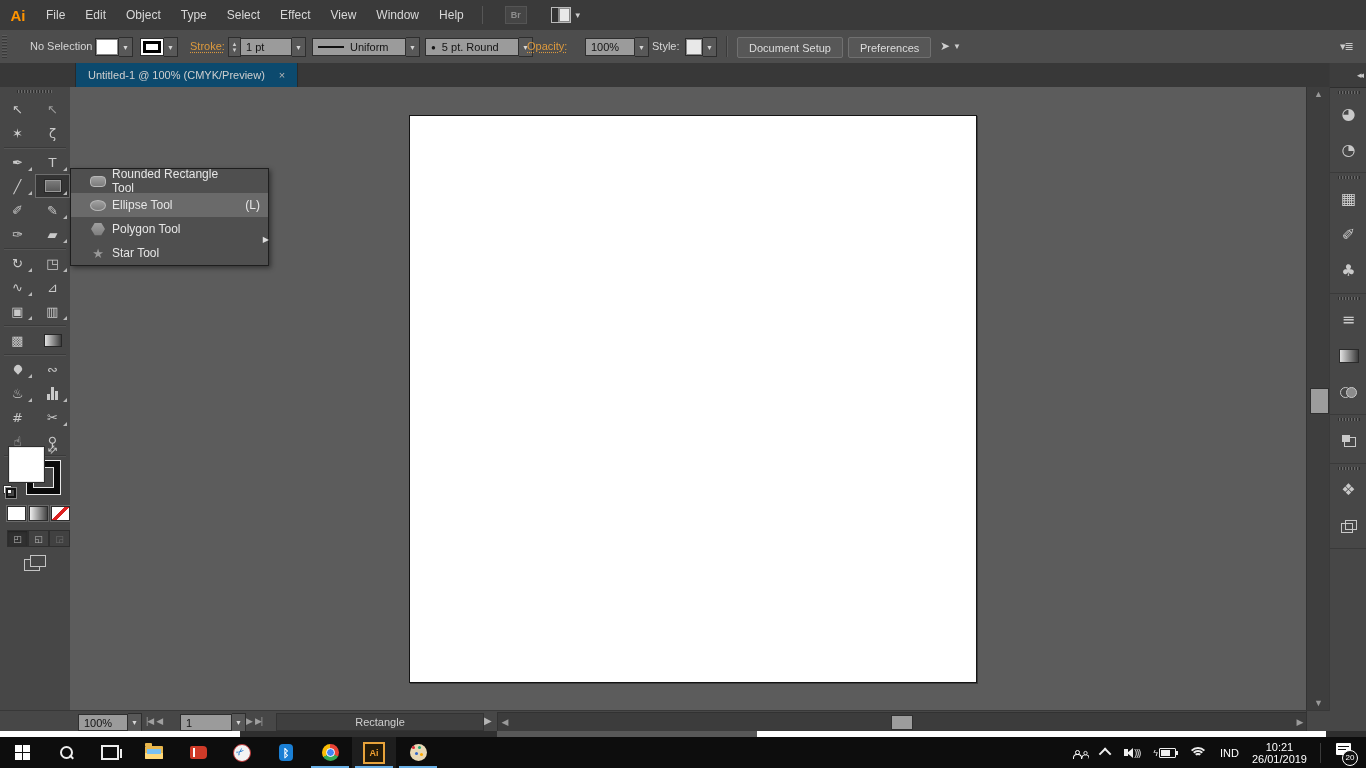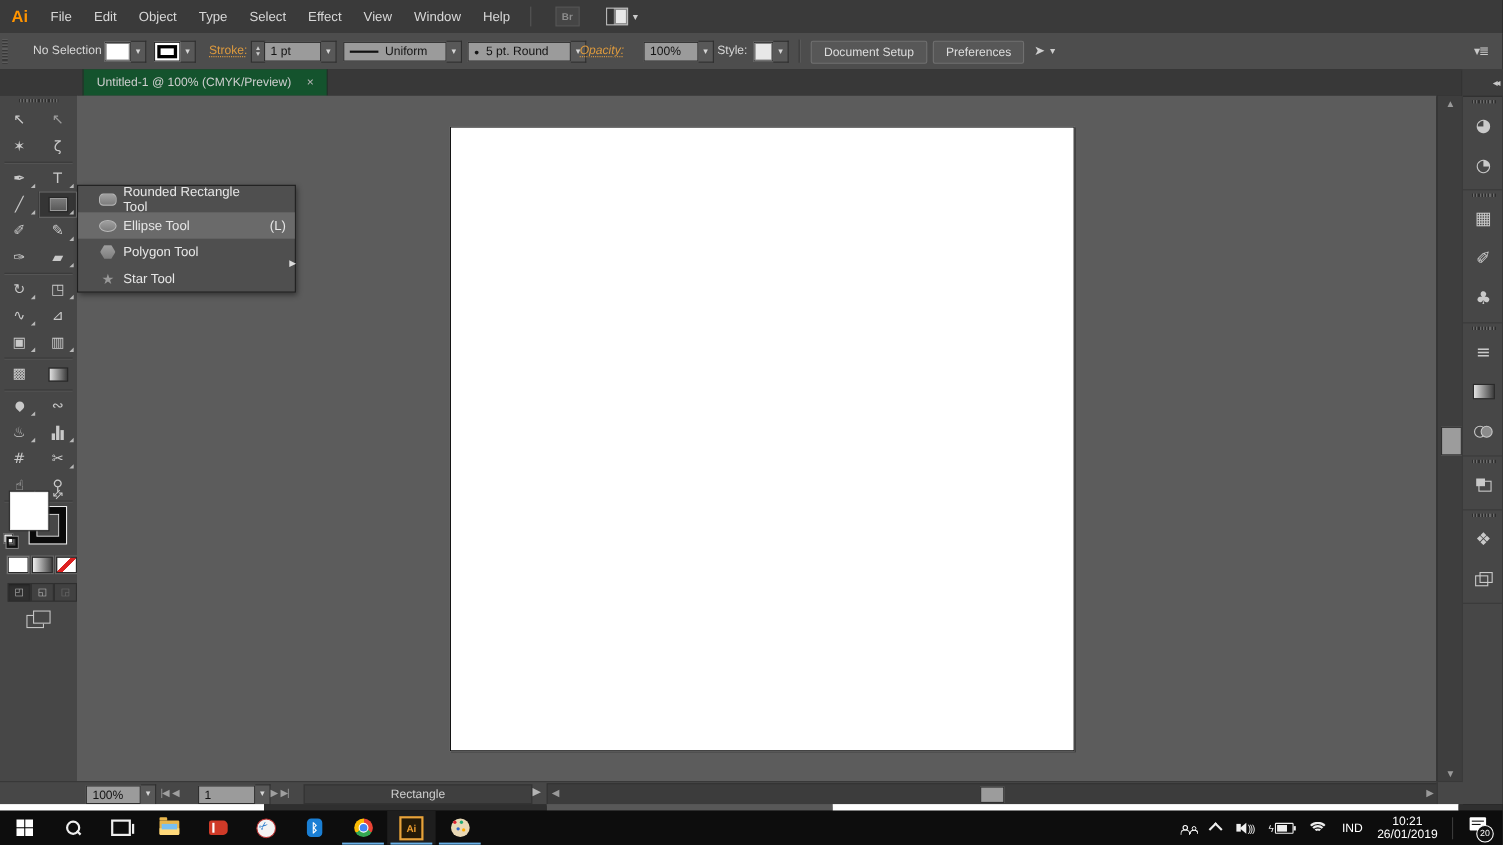--- a/index.html
+++ b/index.html
@@ -32,21 +32,21 @@
   .field{height:16px;background:#9b9b9b;border:1px solid #2e2e2e;color:#141414;display:flex;align-items:center;padding:0 5px;font-size:11px;}
   .orange-link{color:#dd9a3e;text-decoration:underline dotted;text-underline-offset:2px;}
   .stepper{width:11px;height:18px;background:#585858;border:1px solid #2e2e2e;display:flex;flex-direction:column;align-items:center;justify-content:center;color:#ccc;font-size:6px;line-height:6px;}
   .wline{display:inline-block;width:26px;height:2px;background:#111;margin-right:6px;}
   .cb-btn{height:19px;background:#575757;border:1px solid #707070;border-radius:2px;color:#ddd;font-size:11px;display:flex;align-items:center;padding:0 11px;}
   .vsep{position:absolute;top:6px;width:1px;height:21px;background:#3a3a3a;box-shadow:1px 0 0 #5c5c5c;}
   .ptr-ico{color:#cfcfcf;font-size:12px;}
   .panel-menu-ico{color:#c9c9c9;font-size:11px;letter-spacing:-1px;}
   
   #tabstrip{position:absolute;left:0;top:63px;width:1329px;height:24px;background:#383838;border-bottom:1px solid #2b2b2b;}
-  .doc-tab{position:absolute;left:75px;top:0;height:24px;background:#14532d;border-left:1px solid #2a2a2a;border-right:1px solid #2a2a2a;display:flex;align-items:center;padding:0 12px;color:#cfcfcf;font-size:11px;}
+  .doc-tab{position:absolute;left:75px;top:0;height:24px;background:#0c4a6e;border-left:1px solid #2a2a2a;border-right:1px solid #2a2a2a;display:flex;align-items:center;padding:0 12px;color:#cfcfcf;font-size:11px;}
   .tab-close{margin-left:14px;color:#b5b5b5;font-size:11px;}
   
   #toolbar{position:absolute;left:0;top:87px;width:70px;height:623px;background:#474747;border-right:1px solid #383838;}
   .tb-handle{margin:3px auto 4px auto;width:36px;height:3px;
      background:repeating-linear-gradient(90deg,#2e2e2e 0 1px,#6a6a6a 1px 2px,transparent 2px 3px);}
   #tools-grid{display:grid;grid-template-columns:35px 35px;}
   .tool{height:24px;display:flex;align-items:center;justify-content:center;position:relative;cursor:default;}
   .tool.fly::after{content:"";position:absolute;right:3px;bottom:3px;border-left:4px solid transparent;border-bottom:4px solid #b9b9b9;}
   .tool.active{background:#353535;box-shadow:inset 0 0 0 1px #6e6e6e;}
   .tglyph{color:#c9c9c9;font-size:13px;font-family:"DejaVu Sans",sans-serif;line-height:1;}
@@ -252,21 +252,21 @@
   </span>
 
   <span class="cb" style="left:425px;top:7px;">
     <span class="field" style="width:82px;gap:6px;">
       <span style="font-size:8px;">●</span>
       <span>5 pt. Round</span>
     </span>
     <span class="dd-box">▼</span>
   </span>
 
-  <span class="cb orange-link" style="left:527px;top:10px;font-style:italic;">Opacity:</span>
+  <span class="cb orange-link" style="left:527px;top:10px;">Opacity:</span>
   <span class="cb" style="left:585px;top:7px;">
     <span class="field" style="width:38px;">100%</span>
     <span class="dd-box">▼</span>
   </span>
 
   <span class="cb" style="left:652px;top:10px;">Style:</span>
   <span class="cb" style="left:685px;top:7px;">
     <span class="swatch-fill" style="width:16px;background:#e8e8e8;"></span>
     <span class="dd-box">▼</span>
   </span>

